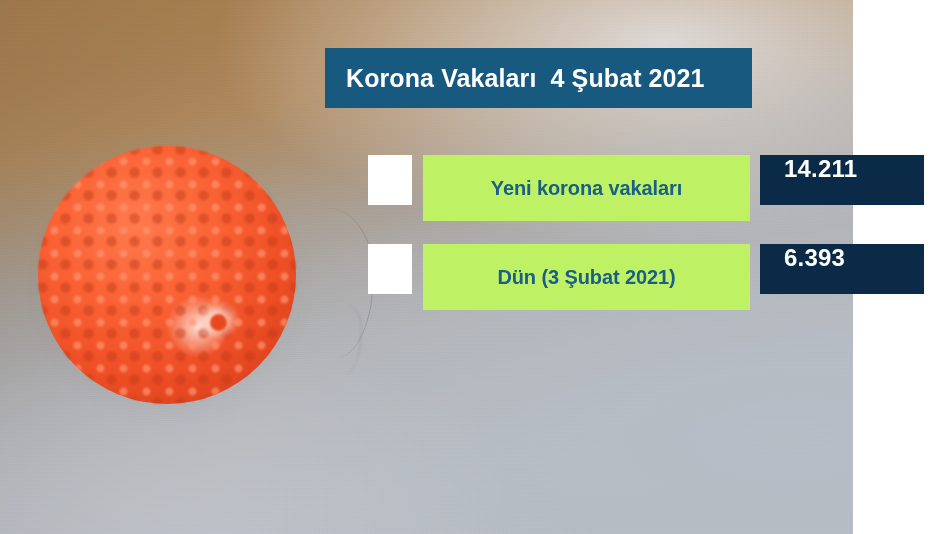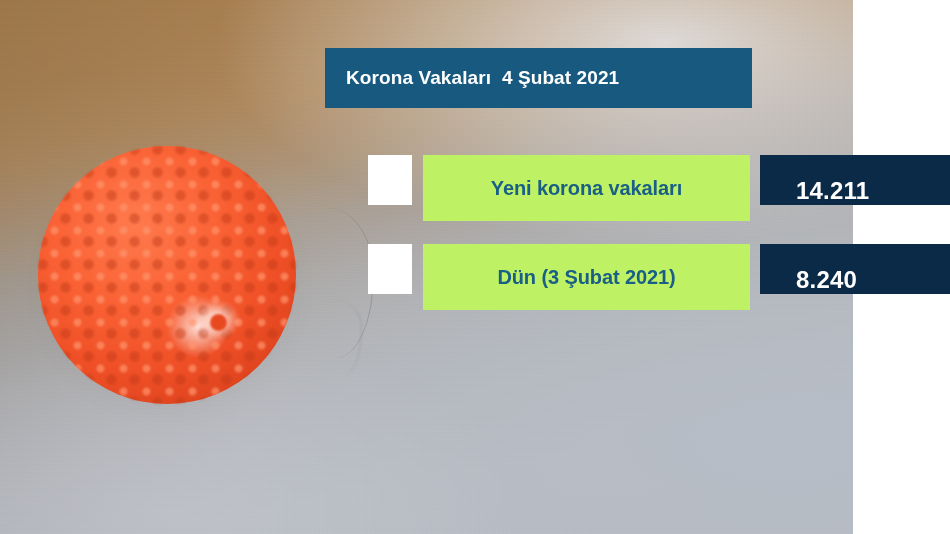--- a/index.html
+++ b/index.html
@@ -201,21 +201,21 @@
     top: 48px;
     width: 427px;
     height: 60px;
     background: #17597f;
     display: flex;
     align-items: center;
     padding-left: 21px;
   }
   .title-text {
     color: #ffffff;
-    font-size: 19px;
+    font-size: 25px;
     font-weight: bold;
     letter-spacing: 0.1px;
     white-space: pre;
   }
 
   .row {
     position: absolute;
     left: 368px;
     height: 50px;
     display: flex;
@@ -242,25 +242,25 @@
     flex: 0 0 auto;
   }
   .row-label-text {
     color: #1a6086;
     font-size: 20px;
     font-weight: bold;
     letter-spacing: -0.1px;
   }
   .row-value-box {
     margin-left: 10px;
-    width: 190px;
+    width: 164px;
     height: 50px;
     display: flex;
-    align-items: flex-end;
-    padding-left: 36px;
+    align-items: flex-start;
+    padding-left: 24px;
     flex: 0 0 auto;
   }
   .value-navy { background: #0b2a47; }
   .value-magenta { background: #a90557; }
   .row-value-text {
     color: #ffffff;
     font-size: 24px;
     font-weight: bold;
     letter-spacing: 0.2px;
   }
@@ -304,18 +304,18 @@
       <span class="row-value-text">14.211</span>
     </div>
   </div>
 
   <div class="row row-2">
     <div class="row-swatch"></div>
     <div class="row-label-box">
       <span class="row-label-text">Dün (3 Şubat 2021)</span>
     </div>
     <div class="row-value-box value-navy">
-      <span class="row-value-text">8.240</span>
+      <span class="row-value-text">6.393</span>
     </div>
   </div>
 
 
 </div>
 
 </body></html>

